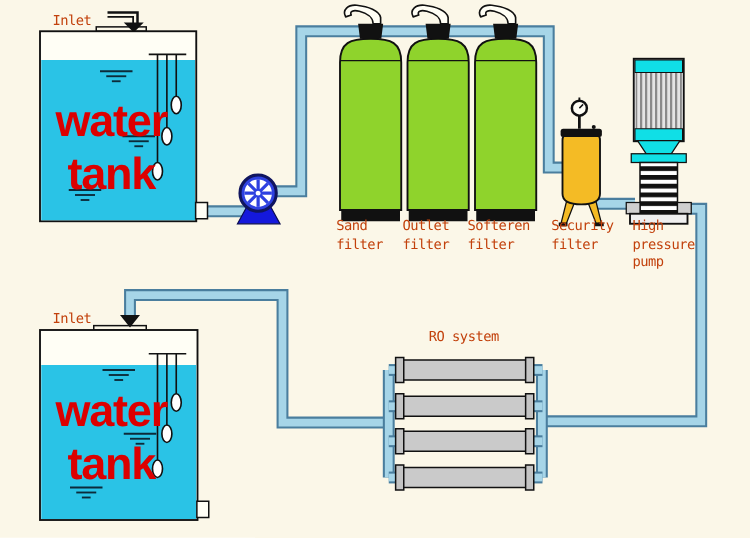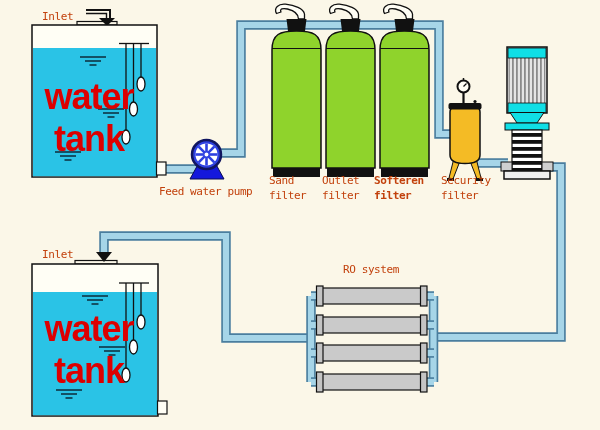--- a/index.html
+++ b/index.html
@@ -231,24 +231,26 @@
       <rect x="316.5" y="372" width="6.5" height="20" fill="#C4C4C4" stroke="#111" stroke-width="1.2"></rect>
       <rect x="420.5" y="372" width="6.5" height="20" fill="#C4C4C4" stroke="#111" stroke-width="1.2"></rect>
     </g>
   </g>
 </svg>
 
 <div class="lbl" style="left:42px;top:10px;">Inlet</div>
 <div class="lbl" style="left:42px;top:248px;">Inlet</div>
 <div class="tank-red" style="left:14px;top:76px;">water tank</div>
 <div class="tank-red" style="left:14px;top:308px;">water tank</div>
-<div class="lbl" style="left:159px;top:185px;">Feed water pump</div>
 <div class="lbl center" style="left:269px;top:174px;width:56px;">Sand
 filter</div>
 <div class="lbl center" style="left:322px;top:174px;width:57px;">Outlet
 filter</div>
-<div class="lbl center" style="left:374px;top:174px;width:61px;font-weight:bold;">Softeren
+<div class="lbl center" style="left:374px;top:174px;width:61px;">Softeren
 filter</div>
 <div class="lbl center" style="left:441px;top:174px;width:58px;">Security
 filter</div>
+<div class="lbl" style="left:506px;top:174px;">High
+pressure
+pump</div>
 <div class="lbl" style="left:343px;top:263px;">RO system</div>
 
 </div>
 
 </body></html>

